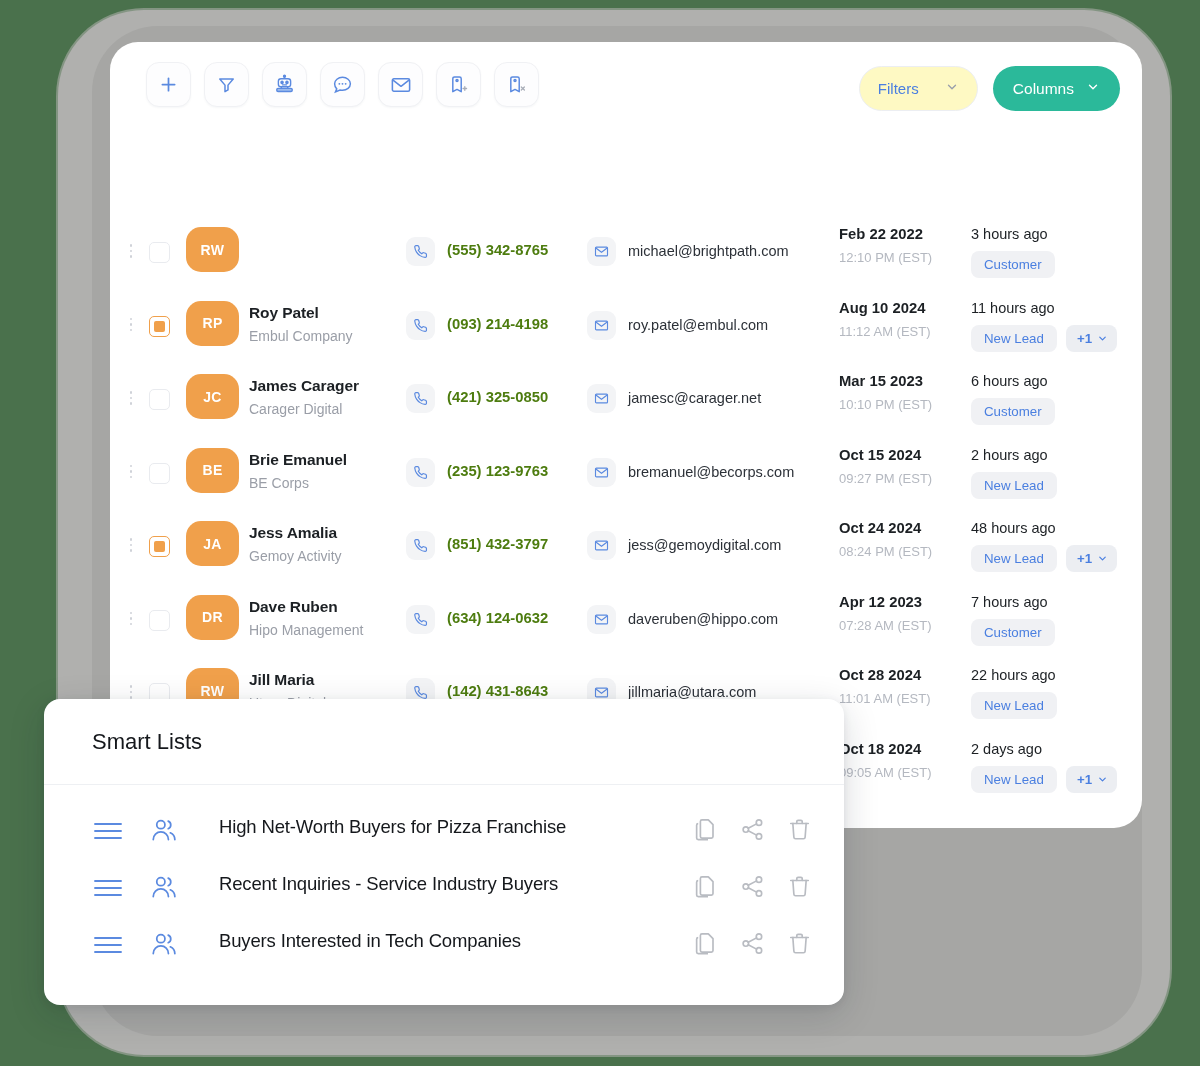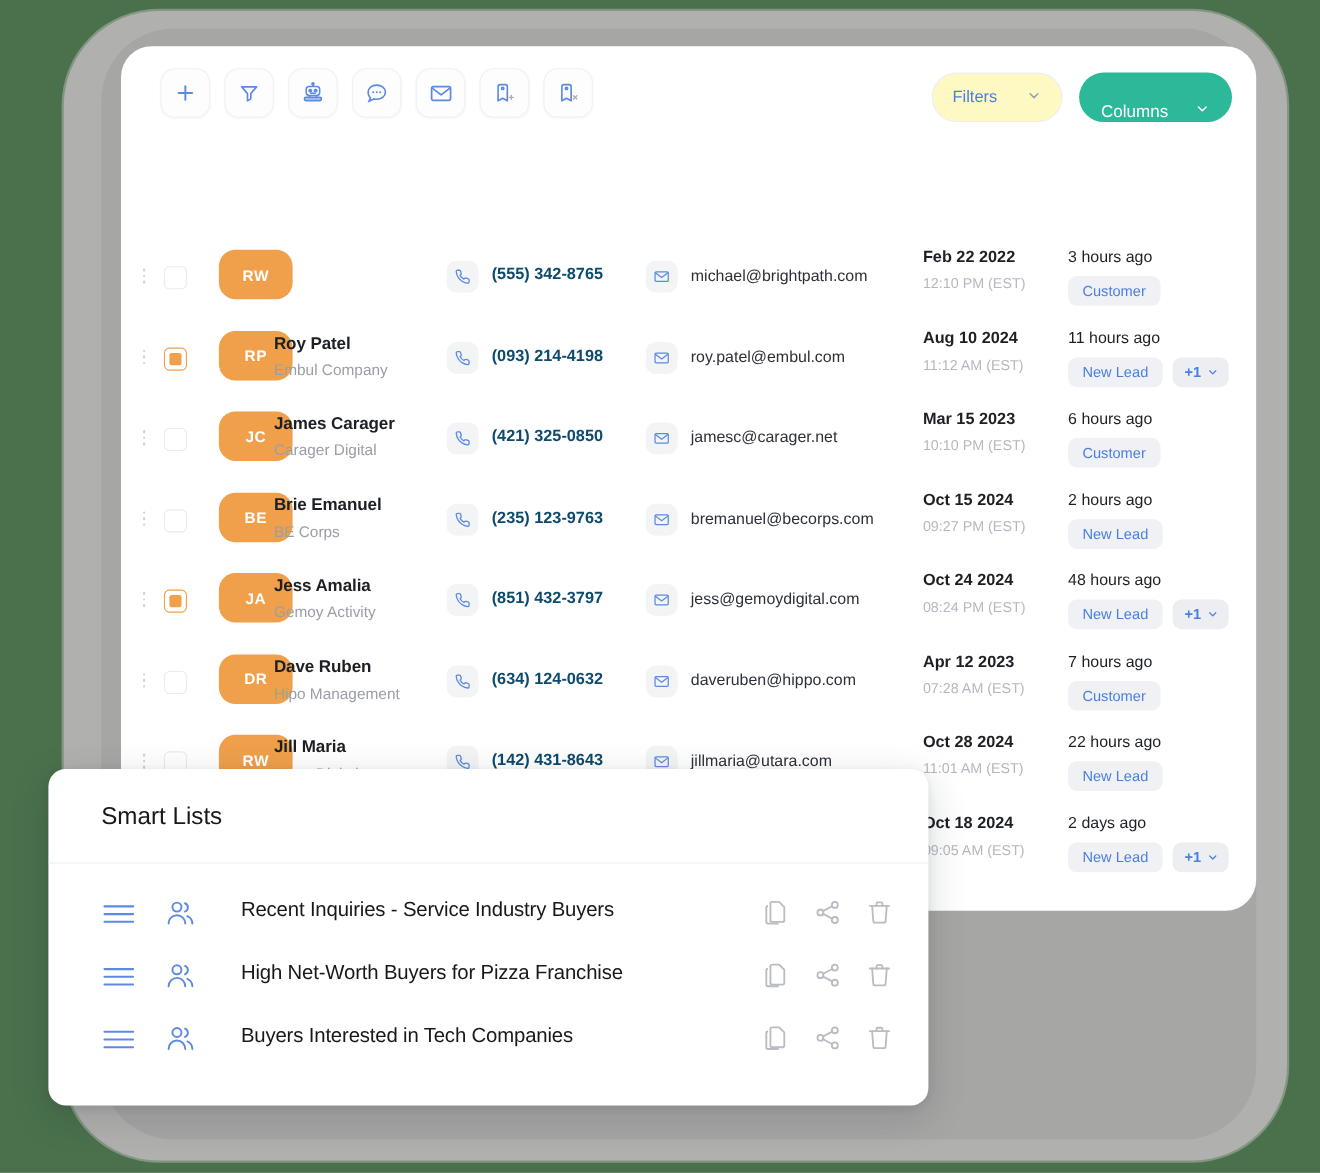--- a/index.html
+++ b/index.html
@@ -56,21 +56,21 @@
     background: #fef9c3;
     border: 1px solid #eceef2;
     border-radius: 24px;
     display: flex; align-items: center; justify-content: space-between; gap: 18px;
     font-size: 15px; color: #4a7fe0; font-weight: 400;
   }
   .columns-btn {
     height: 45px; padding: 0 20px;
     background: #2bb99a;
     border-radius: 24px;
-    display: flex; align-items: flex-end; gap: 24px;
+    display: flex; align-items: center; gap: 12px;
     font-size: 15.5px; color: #fff;
   }
   .chev { display: inline-block; }
 
   
   .thead {
     position: absolute; top: 128px; left: 0; width: 100%; height: 44px;
     font-size: 14.5px; color: #8b8f99;
   }
   .th { position: absolute; top: 0; white-space: nowrap; }
@@ -93,37 +93,37 @@
   }
   .row-check.checked {
     border-color: #f0a04b;
     display: flex; align-items: center; justify-content: center;
   }
   .row-check.checked::after {
     content: ""; width: 11px; height: 11px; border-radius: 2px; background: #f0a04b;
   }
   .avatar {
     position: absolute; left: 76px; top: 9px;
-    width: 67px; height: 45px; border-radius: 15px;
+    width: 53px; height: 45px; border-radius: 15px;
     background: #f0a04b; color: #fff;
     font-size: 14px; font-weight: 600; letter-spacing: .4px;
-    display: flex; align-items: center; justify-content: center; margin-left: 13px;
+    display: flex; align-items: center; justify-content: center;
   }
   .name-wrap { position: absolute; left: 139px; top: 10px; }
   .p-name { font-size: 15.5px; font-weight: 700; color: #1c2024; line-height: 21px; letter-spacing: -.1px; }
   .p-company { font-size: 14px; color: #9a9ea7; line-height: 21px; margin-top: 3px; }
 
   .cell-icon {
     position: absolute; top: 19px;
     width: 29px; height: 29px; border-radius: 9px; background: #f3f4f6;
     display: flex; align-items: center; justify-content: center;
   }
   .phone-icon { left: 296px; }
   .email-icon { left: 477px; }
-  .phone-text { position: absolute; left: 337px; top: 24px; font-size: 14.8px; font-weight: 700; color: #0c4a6e; }
+  .phone-text { position: absolute; left: 337px; top: 24px; font-size: 14.8px; font-weight: 700; color: #4d7c0f; }
   .email-text { position: absolute; left: 518px; top: 25px; font-size: 14.5px; color: #2c3138; }
 
   
   .created-wrap { position: absolute; left: 729px; top: 8px; }
   .c-date { font-size: 14.8px; font-weight: 700; color: #1c2024; }
   .c-time { font-size: 13px; color: #b4b8c0; margin-top: 8px; }
   .act-wrap { position: absolute; left: 861px; top: 8px; }
   .a-time { font-size: 14.5px; color: #1c2024; }
   .tags { display: flex; gap: 9px; margin-top: 9px; align-items: center; }
   .tag {
@@ -537,20 +537,52 @@
               </div>
             </div>
           </div>
         </div>
       </div>
   </div>
 
   <div class="smart-panel">
     <div class="smart-title">Smart Lists</div>
     <div class="sl-rows" id="smart-rows">
+        <div class="smart-row">
+          <span class="sl-drag"><svg width="30" height="22" viewBox="0 0 30 22" fill="none" stroke="#5b8ae0" stroke-width="1.9" stroke-linecap="round">
+              <line x1="2" y1="4" x2="28" y2="4"></line>
+              <line x1="2" y1="11" x2="28" y2="11"></line>
+              <line x1="2" y1="18" x2="28" y2="18"></line>
+            </svg></span>
+          <span class="sl-people"><svg width="28" height="28" viewBox="0 0 24 24" fill="none" stroke="#5b8ae0" stroke-width="1.5" stroke-linecap="round" stroke-linejoin="round">
+              <circle cx="9.3" cy="7.4" r="3.5"></circle>
+              <path d="M2.8 20.2a6.5 6.5 0 0 1 13 0"></path>
+              <path d="M15.6 4.4a3.5 3.5 0 0 1 0 6.5"></path>
+              <path d="M17.4 14.4a6.5 6.5 0 0 1 3.9 5.8"></path>
+            </svg></span>
+          <span class="sl-label">High Net-Worth Buyers for Pizza Franchise</span>
+          <span class="sl-actions">
+            <span><svg width="25" height="25" viewBox="0 0 24 24" fill="none" stroke="#b9bcc2" stroke-width="1.6" stroke-linejoin="round">
+                <path d="M8.6 2.8h6.1l4.5 4.5v11.4a1.5 1.5 0 0 1-1.5 1.5H8.6a1.5 1.5 0 0 1-1.5-1.5V4.3a1.5 1.5 0 0 1 1.5-1.5z"></path>
+                <path d="M5 6.4a1.5 1.5 0 0 0-1.5 1.5v12.3A1.5 1.5 0 0 0 5 21.7h9.4"></path>
+              </svg></span>
+            <span><svg width="25" height="25" viewBox="0 0 24 24" fill="none" stroke="#b9bcc2" stroke-width="1.6" stroke-linecap="round" stroke-linejoin="round">
+                <circle cx="18.2" cy="5.4" r="2.6"></circle>
+                <circle cx="5.6" cy="12" r="2.6"></circle>
+                <circle cx="18.2" cy="18.6" r="2.6"></circle>
+                <line x1="7.9" y1="10.8" x2="15.9" y2="6.6"></line>
+                <line x1="7.9" y1="13.2" x2="15.9" y2="17.4"></line>
+              </svg></span>
+            <span><svg width="25" height="25" viewBox="0 0 24 24" fill="none" stroke="#b9bcc2" stroke-width="1.6" stroke-linecap="round" stroke-linejoin="round">
+                <line x1="3.6" y1="6.2" x2="20.4" y2="6.2"></line>
+                <path d="M9.4 6.2V4.4a1.2 1.2 0 0 1 1.2-1.2h2.8a1.2 1.2 0 0 1 1.2 1.2v1.8"></path>
+                <path d="M5.6 6.2l1 13.2a1.6 1.6 0 0 0 1.6 1.5h7.6a1.6 1.6 0 0 0 1.6-1.5l1-13.2"></path>
+              </svg></span>
+          </span>
+        </div>
         <div class="smart-row">
           <span class="sl-drag"><svg width="30" height="22" viewBox="0 0 30 22" fill="none" stroke="#5b8ae0" stroke-width="1.9" stroke-linecap="round">
               <line x1="2" y1="4" x2="28" y2="4"></line>
               <line x1="2" y1="11" x2="28" y2="11"></line>
               <line x1="2" y1="18" x2="28" y2="18"></line>
             </svg></span>
           <span class="sl-people"><svg width="28" height="28" viewBox="0 0 24 24" fill="none" stroke="#5b8ae0" stroke-width="1.5" stroke-linecap="round" stroke-linejoin="round">
               <circle cx="9.3" cy="7.4" r="3.5"></circle>
               <path d="M2.8 20.2a6.5 6.5 0 0 1 13 0"></path>
               <path d="M15.6 4.4a3.5 3.5 0 0 1 0 6.5"></path>
@@ -581,68 +613,36 @@
               <line x1="2" y1="4" x2="28" y2="4"></line>
               <line x1="2" y1="11" x2="28" y2="11"></line>
               <line x1="2" y1="18" x2="28" y2="18"></line>
             </svg></span>
           <span class="sl-people"><svg width="28" height="28" viewBox="0 0 24 24" fill="none" stroke="#5b8ae0" stroke-width="1.5" stroke-linecap="round" stroke-linejoin="round">
               <circle cx="9.3" cy="7.4" r="3.5"></circle>
               <path d="M2.8 20.2a6.5 6.5 0 0 1 13 0"></path>
               <path d="M15.6 4.4a3.5 3.5 0 0 1 0 6.5"></path>
               <path d="M17.4 14.4a6.5 6.5 0 0 1 3.9 5.8"></path>
             </svg></span>
-          <span class="sl-label">High Net-Worth Buyers for Pizza Franchise</span>
+          <span class="sl-label">Buyers Interested in Tech Companies</span>
           <span class="sl-actions">
             <span><svg width="25" height="25" viewBox="0 0 24 24" fill="none" stroke="#b9bcc2" stroke-width="1.6" stroke-linejoin="round">
                 <path d="M8.6 2.8h6.1l4.5 4.5v11.4a1.5 1.5 0 0 1-1.5 1.5H8.6a1.5 1.5 0 0 1-1.5-1.5V4.3a1.5 1.5 0 0 1 1.5-1.5z"></path>
                 <path d="M5 6.4a1.5 1.5 0 0 0-1.5 1.5v12.3A1.5 1.5 0 0 0 5 21.7h9.4"></path>
               </svg></span>
             <span><svg width="25" height="25" viewBox="0 0 24 24" fill="none" stroke="#b9bcc2" stroke-width="1.6" stroke-linecap="round" stroke-linejoin="round">
                 <circle cx="18.2" cy="5.4" r="2.6"></circle>
                 <circle cx="5.6" cy="12" r="2.6"></circle>
                 <circle cx="18.2" cy="18.6" r="2.6"></circle>
                 <line x1="7.9" y1="10.8" x2="15.9" y2="6.6"></line>
                 <line x1="7.9" y1="13.2" x2="15.9" y2="17.4"></line>
               </svg></span>
             <span><svg width="25" height="25" viewBox="0 0 24 24" fill="none" stroke="#b9bcc2" stroke-width="1.6" stroke-linecap="round" stroke-linejoin="round">
                 <line x1="3.6" y1="6.2" x2="20.4" y2="6.2"></line>
                 <path d="M9.4 6.2V4.4a1.2 1.2 0 0 1 1.2-1.2h2.8a1.2 1.2 0 0 1 1.2 1.2v1.8"></path>
                 <path d="M5.6 6.2l1 13.2a1.6 1.6 0 0 0 1.6 1.5h7.6a1.6 1.6 0 0 0 1.6-1.5l1-13.2"></path>
               </svg></span>
           </span>
         </div>
-        <div class="smart-row">
-          <span class="sl-drag"><svg width="30" height="22" viewBox="0 0 30 22" fill="none" stroke="#5b8ae0" stroke-width="1.9" stroke-linecap="round">
-              <line x1="2" y1="4" x2="28" y2="4"></line>
-              <line x1="2" y1="11" x2="28" y2="11"></line>
-              <line x1="2" y1="18" x2="28" y2="18"></line>
-            </svg></span>
-          <span class="sl-people"><svg width="28" height="28" viewBox="0 0 24 24" fill="none" stroke="#5b8ae0" stroke-width="1.5" stroke-linecap="round" stroke-linejoin="round">
-              <circle cx="9.3" cy="7.4" r="3.5"></circle>
-              <path d="M2.8 20.2a6.5 6.5 0 0 1 13 0"></path>
-              <path d="M15.6 4.4a3.5 3.5 0 0 1 0 6.5"></path>
-              <path d="M17.4 14.4a6.5 6.5 0 0 1 3.9 5.8"></path>
-            </svg></span>
-          <span class="sl-label">Buyers Interested in Tech Companies</span>
-          <span class="sl-actions">
-            <span><svg width="25" height="25" viewBox="0 0 24 24" fill="none" stroke="#b9bcc2" stroke-width="1.6" stroke-linejoin="round">
-                <path d="M8.6 2.8h6.1l4.5 4.5v11.4a1.5 1.5 0 0 1-1.5 1.5H8.6a1.5 1.5 0 0 1-1.5-1.5V4.3a1.5 1.5 0 0 1 1.5-1.5z"></path>
-                <path d="M5 6.4a1.5 1.5 0 0 0-1.5 1.5v12.3A1.5 1.5 0 0 0 5 21.7h9.4"></path>
-              </svg></span>
-            <span><svg width="25" height="25" viewBox="0 0 24 24" fill="none" stroke="#b9bcc2" stroke-width="1.6" stroke-linecap="round" stroke-linejoin="round">
-                <circle cx="18.2" cy="5.4" r="2.6"></circle>
-                <circle cx="5.6" cy="12" r="2.6"></circle>
-                <circle cx="18.2" cy="18.6" r="2.6"></circle>
-                <line x1="7.9" y1="10.8" x2="15.9" y2="6.6"></line>
-                <line x1="7.9" y1="13.2" x2="15.9" y2="17.4"></line>
-              </svg></span>
-            <span><svg width="25" height="25" viewBox="0 0 24 24" fill="none" stroke="#b9bcc2" stroke-width="1.6" stroke-linecap="round" stroke-linejoin="round">
-                <line x1="3.6" y1="6.2" x2="20.4" y2="6.2"></line>
-                <path d="M9.4 6.2V4.4a1.2 1.2 0 0 1 1.2-1.2h2.8a1.2 1.2 0 0 1 1.2 1.2v1.8"></path>
-                <path d="M5.6 6.2l1 13.2a1.6 1.6 0 0 0 1.6 1.5h7.6a1.6 1.6 0 0 0 1.6-1.5l1-13.2"></path>
-              </svg></span>
-          </span>
-        </div>
       </div>
   </div>
 
 </div>
 
 </body></html>

